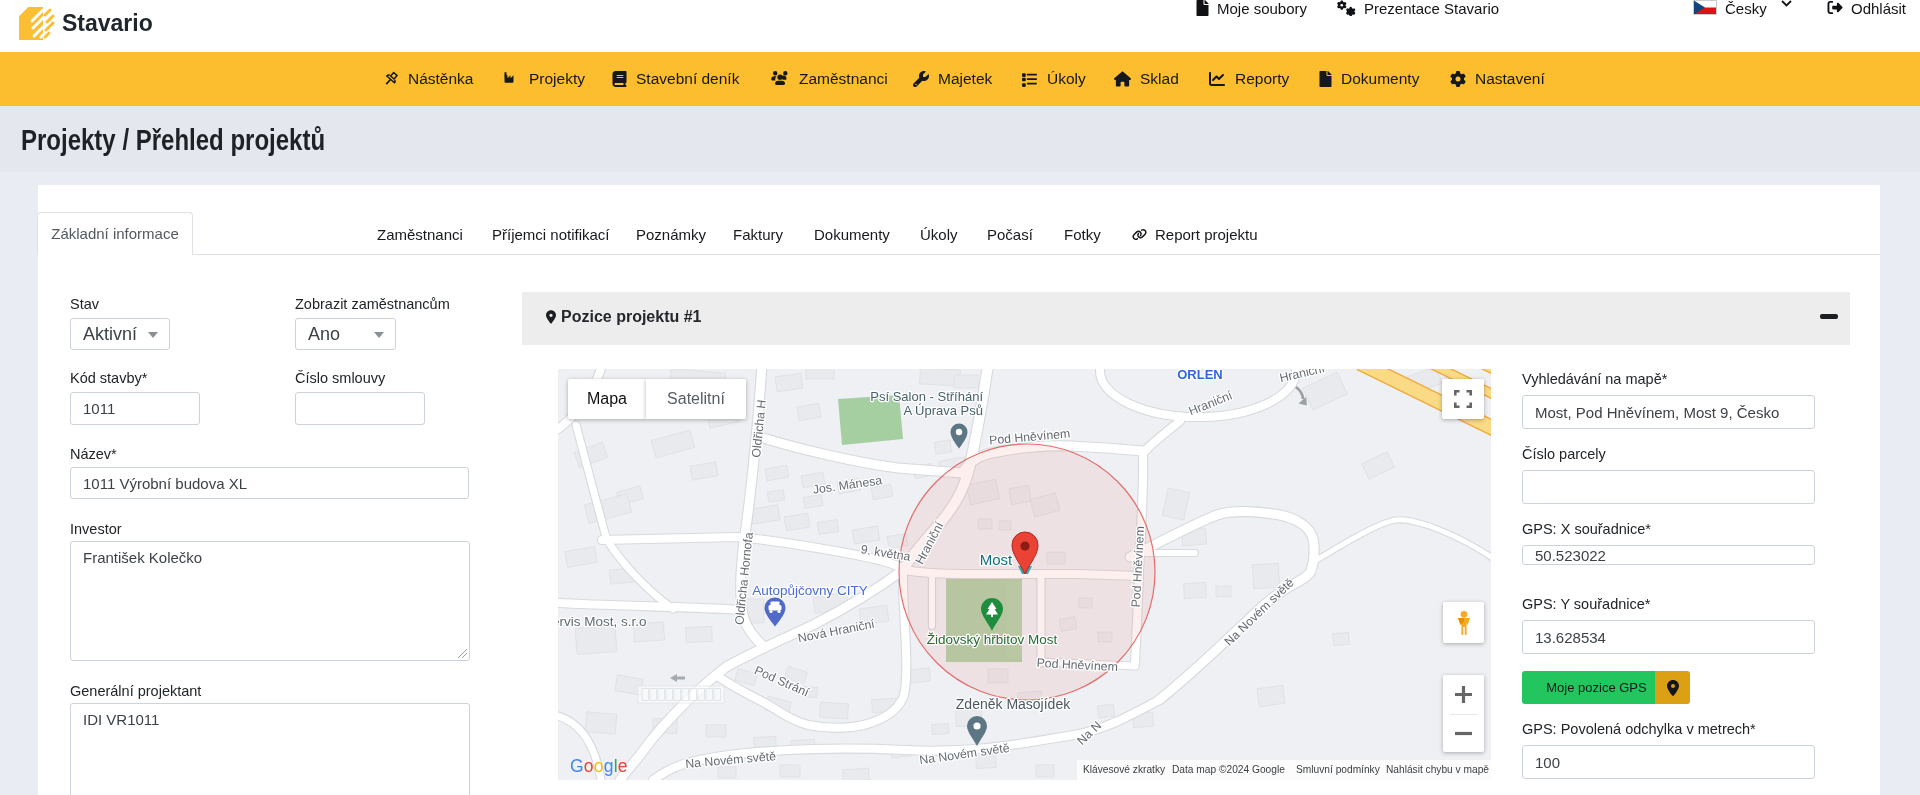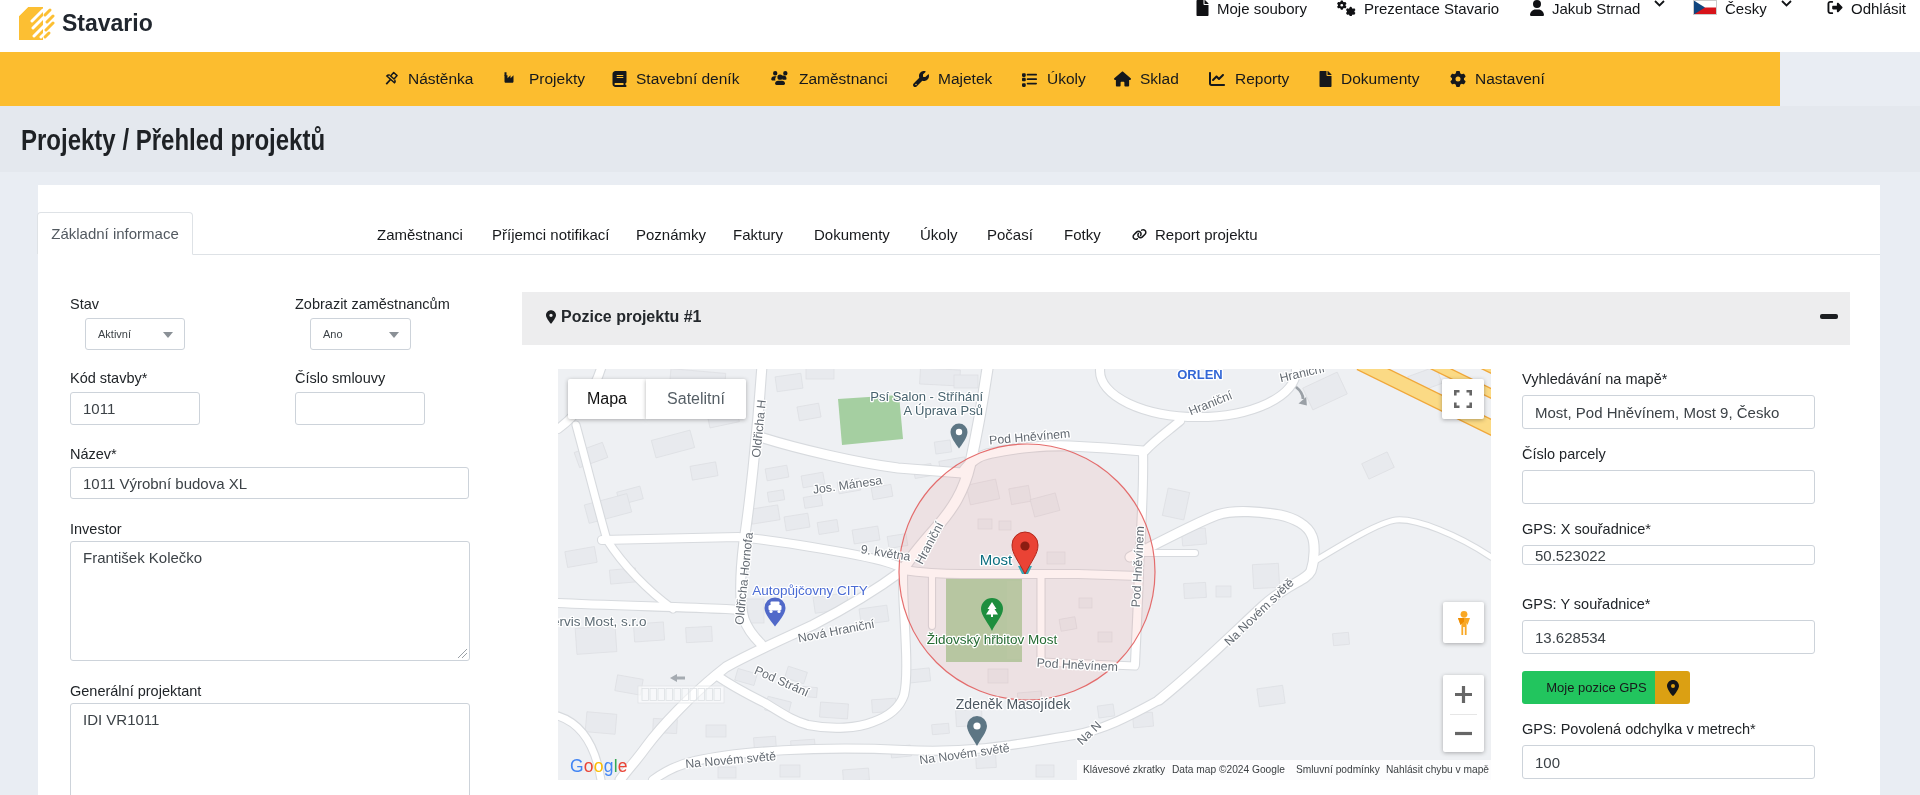--- a/index.html
+++ b/index.html
@@ -7,40 +7,40 @@
   body { font-family:"Liberation Sans", sans-serif; background:#e9edf3; }
   #page { position:relative; width:1920px; height:795px; }
   .abs { position:absolute; }
 
   
   #hdr { position:absolute; left:0; top:0; width:1920px; height:52px; background:#fff; }
   #hdr .logo-txt { position:absolute; left:62px; top:10px; font-size:23px; font-weight:bold; color:#20262e; letter-spacing:0px;}
   .hitem { position:absolute; top:0; height:52px; display:flex; align-items:flex-start; gap:8px; font-size:15px; color:#121417; }
 
   
-  #nav { position:absolute; left:0; top:52px; width:1780px; height:54px; background:#fcbd2f; }
+  #nav { position:absolute; left:0; top:52px; width:1920px; height:54px; background:#fcbd2f; }
   .nitem { position:absolute; top:0; height:54px; display:flex; align-items:center; gap:9px; font-size:15.5px; font-weight:500; color:#15181c; }
 
   
   #crumb { position:absolute; left:0; top:106px; width:1920px; height:66px; background:#e4e8ee; }
   #crumb h1 { position:absolute; left:21px; top:17px; font-size:30px; font-weight:bold; color:#1e2125; transform:scaleX(0.80); transform-origin:0 0; white-space:nowrap; }
 
   
   #card { position:absolute; left:38px; top:185px; width:1842px; height:610px; background:#fff; }
 
   
   #tabs { position:absolute; left:0px; top:28px; width:1842px; height:42px; border-bottom:1px solid #dee2e6; }
   .tab { position:absolute; top:0; height:42px; display:flex; align-items:center; font-size:15px; color:#17191c; padding:0 16px; white-space:nowrap; }
   .tab.active { border:1px solid #dee2e6; border-bottom:1px solid #fff; border-radius:4px 4px 0 0; color:#525960; height:43px; background:#fff; }
 
   
   .lbl { position:absolute; font-size:14.5px; color:#212529; }
   .inp { position:absolute; border:1px solid #cdd3da; border-radius:3px; background:#fff; font-size:15px; color:#3c4247; display:flex; align-items:center; padding:0 12px; }
   .tarea { position:absolute; border:1px solid #cdd3da; border-radius:3px; background:#fff; font-size:15px; color:#3c4247; padding:7px 12px; }
-  .sel { position:absolute; border:1px solid #cdd3da; border-radius:3px; background:#fff; font-size:11px; color:#3c4247; display:flex; align-items:center; padding:0 12px;margin-left:15px; }
+  .sel { position:absolute; border:1px solid #cdd3da; border-radius:3px; background:#fff; font-size:18px; color:#3c4247; display:flex; align-items:center; padding:0 12px; }
   .sel:after { content:""; position:absolute; right:11px; top:13px; border-left:5.5px solid transparent; border-right:5.5px solid transparent; border-top:6px solid #8a9096; }
   .rsz { position:absolute; right:2px; bottom:2px; width:9px; height:9px;
          background:linear-gradient(135deg, transparent 0 50%, #9aa0a6 50% 55%, transparent 55% 70%, #9aa0a6 70% 75%, transparent 75%); }
 
   
   #poshead { position:absolute; left:522px; top:292px; width:1328px; height:53px; background:#ededee; }
   #poshead .t { position:absolute; left:39px; top:16px; font-size:16px; font-weight:bold; color:#24282c; }
   #poshead .minus { position:absolute; right:12px; top:22px; width:18px; height:4.5px; background:#1c1e21; border-radius:2px; }
 
   
@@ -80,29 +80,20 @@
       <svg width="13" height="16" viewBox="0 0 384 512">
           <path fill="#101114" d="M224 136V0H24C10.7 0 0 10.7 0 24v464c0 13.3 10.7 24 24 24h336c13.3 0 24-10.7 24-24V160H248c-13.2 0-24-10.8-24-24zm160-14.1v6.1H256V0h6.1c6.4 0 12.5 2.5 17 7l97.9 98c4.5 4.5 7 10.6 7 16.9z"></path>
         </svg>
       <span>Moje soubory</span>
     </div>
     <div class="hitem" style="left:1337px;">
       <svg width="19" height="16" viewBox="0 0 640 512">
           <path fill="#101114" d="M308.5 135.3c7.1-6.3 9.9-16.2 6.7-25-2.5-6.9-5.5-13.6-9.1-20l-4.7-8.1c-3.9-6.5-8.4-12.7-13.3-18.5-6-7.2-16.1-9.4-24.8-6.1l-25.8 9.7c-9.7-7.5-20.9-13.9-32.8-18.9l-4.5-27.4c-1.5-9.2-8.6-16.5-17.8-17.9-13.8-2.1-28.1-2.1-42.5 0-9.2 1.4-16.3 8.7-17.8 17.9l-4.4 27.4c-11.9 5-23.1 11.4-32.8 18.9l-25.9-9.7c-8.7-3.3-18.8-1.1-24.8 6.1-4.9 5.8-9.4 12-13.3 18.5l-4.6 8.1c-3.6 6.4-6.7 13.1-9.1 20-3.2 8.8-.4 18.7 6.7 25l20.9 18.4c-1 6-1.5 12.2-1.5 18.5s.5 12.5 1.5 18.5l-20.9 18.4c-7.1 6.3-9.9 16.2-6.7 25 2.5 6.9 5.5 13.6 9.1 20l4.7 8.1c3.9 6.5 8.4 12.7 13.3 18.5 6 7.2 16.1 9.4 24.8 6.1l25.8-9.7c9.7 7.5 20.9 13.9 32.8 18.9l4.5 27.4c1.5 9.2 8.6 16.5 17.8 17.9 6.9 1 13.9 1.6 21.2 1.6s14.3-.6 21.2-1.6c9.2-1.4 16.3-8.7 17.8-17.9l4.5-27.4c11.9-5 23.1-11.4 32.8-18.9l25.8 9.7c8.7 3.3 18.8 1.1 24.8-6.1 4.9-5.8 9.4-12 13.3-18.5l4.7-8.1c3.6-6.4 6.7-13.1 9.1-20 3.2-8.8.4-18.7-6.7-25l-20.9-18.4c1-6 1.5-12.2 1.5-18.5s-.5-12.5-1.5-18.5l20.9-18.4zM112 176a48 48 0 1 1 96 0 48 48 0 1 1-96 0zm425.8 123.6l25.8-9.7c8.7-3.3 18.8-1.1 24.8 6.1 4.9 5.8 9.4 12 13.3 18.5l4.7 8.1c3.6 6.4 6.6 13.1 9.1 20 3.2 8.8.4 18.7-6.7 25l-20.9 18.4c1 6 1.5 12.2 1.5 18.5s-.5 12.5-1.5 18.5l20.9 18.4c7.1 6.3 9.9 16.2 6.7 25-2.5 6.9-5.5 13.6-9.1 20l-4.7 8.1c-3.9 6.5-8.4 12.7-13.3 18.5-6 7.2-16.1 9.4-24.8 6.1l-25.8-9.7c-9.7 7.5-20.9 13.9-32.8 18.9l-4.5 27.4c-1.5 9.2-8.6 16.5-17.8 17.9-6.9 1-14 1.6-21.2 1.6s-14.3-.6-21.2-1.6c-9.2-1.4-16.3-8.7-17.8-17.9l-4.5-27.4c-11.9-5-23.1-11.4-32.8-18.9l-25.8 9.7c-8.7 3.3-18.8 1.1-24.8-6.1-4.9-5.8-9.4-12-13.3-18.5l-4.7-8.1c-3.6-6.4-6.7-13.1-9.1-20-3.2-8.8-.4-18.7 6.7-25l20.9-18.4c-1-6-1.5-12.2-1.5-18.5s.5-12.5 1.5-18.5l-20.9-18.4c-7.1-6.3-9.9-16.2-6.7-25 2.5-6.9 5.5-13.6 9.1-20l4.7-8.1c3.9-6.5 8.4-12.7 13.3-18.5 6-7.2 16.1-9.4 24.8-6.1l25.8 9.7c9.7-7.5 20.9-13.9 32.8-18.9l4.5-27.4c1.5-9.2 8.6-16.5 17.8-17.9 13.8-2.1 28.1-2.1 42.5 0 9.2 1.4 16.3 8.7 17.8 17.9l4.5 27.4c11.9 5 23.1 11.4 32.8 18.9zM432 448a48 48 0 1 1 96 0 48 48 0 1 1-96 0z" transform="scale(1,0.93)"></path>
         </svg>
       <span>Prezentace Stavario</span>
-    </div>
-    <div class="hitem" style="left:1530px;">
-      <svg width="14" height="16" viewBox="0 0 448 512">
-          <path fill="#101114" d="M224 256A128 128 0 1 0 224 0a128 128 0 1 0 0 256zm-45.7 48C79.8 304 0 383.8 0 482.3 0 498.7 13.3 512 29.7 512h388.6c16.4 0 29.7-13.3 29.7-29.7 0-98.5-79.8-178.3-178.3-178.3h-91.4z"></path>
-        </svg>
-      <span>Jakub Strnad</span>
-      <svg width="11" height="7" viewBox="0 0 11 7" style="margin-left:6px;">
-          <path d="M1,1 L5.5,5.5 L10,1" fill="none" stroke="#121417" stroke-width="1.8"></path>
-        </svg>
     </div>
     <div class="hitem" style="left:1693px;">
       <svg width="24" height="15" viewBox="0 0 32 20" style="outline:1px solid #ccc; outline-offset:-1px;">
           <rect width="32" height="10" fill="#fff"></rect>
           <rect y="10" width="32" height="10" fill="#d7141a"></rect>
           <path d="M0,0 L16,10 L0,20 Z" fill="#11457e"></path>
         </svg>
       <span>Česky</span>
       <svg width="11" height="7" viewBox="0 0 11 7" style="margin-left:6px;">
           <path d="M1,1 L5.5,5.5 L10,1" fill="none" stroke="#121417" stroke-width="1.8"></path>

